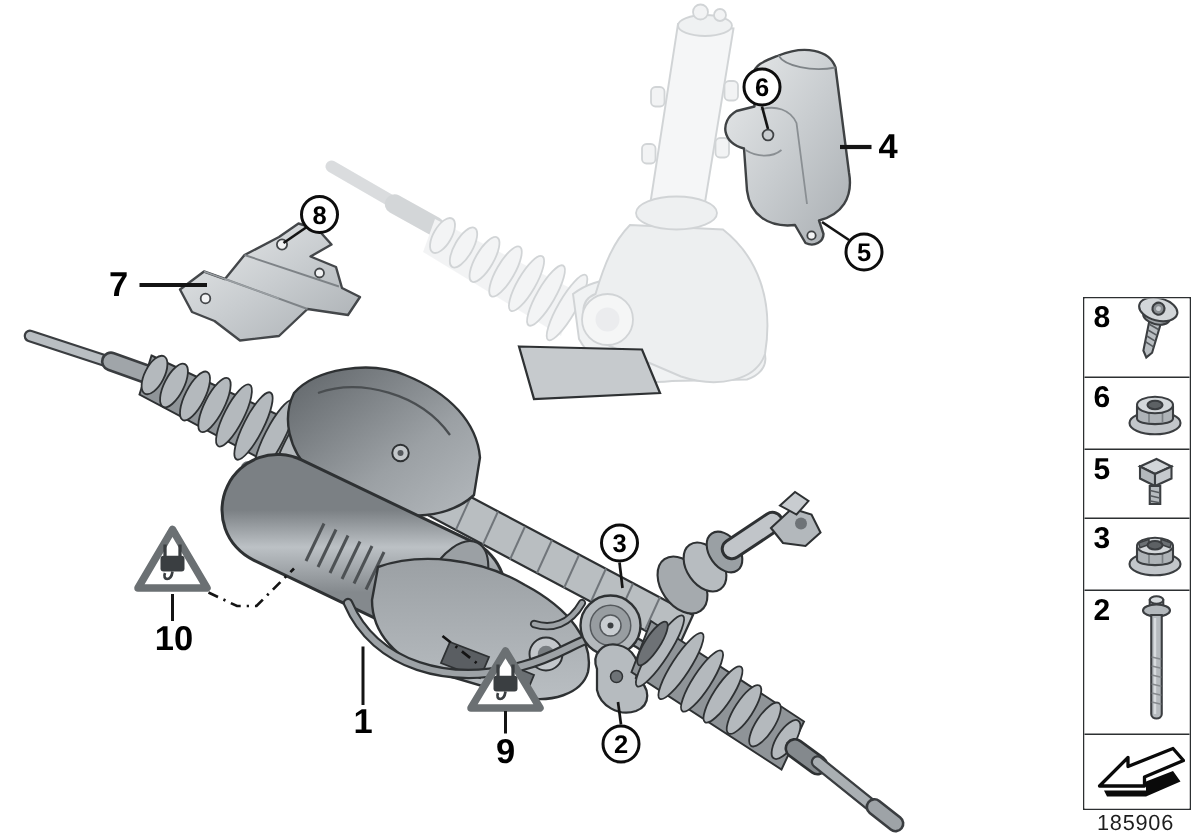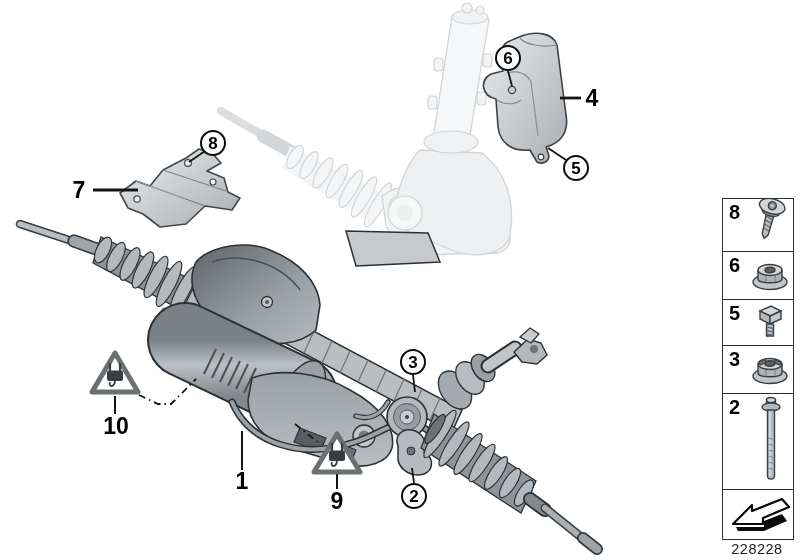--- a/index.html
+++ b/index.html
@@ -367,15 +367,15 @@
     </div>
 
     <div class="legend-cell" style="height:49px;">
       <svg class="legend-icon" style="right:3px;top:4px;" width="64" height="42" viewBox="0 0 64 42">
         <path d="M10,33 L38,33 L38,27 L56,20 L61,27 L38,37 L12,37 Z" fill="#0a0a0a"></path>
         <path d="M7,30 L26,11 L26,17 L56,5 L63,13 L37,24 L37,30 Z" fill="#ffffff" stroke="#0a0a0a" stroke-width="2.2" stroke-linejoin="round"></path>
       </svg>
     </div>
   </div>
 
-  <div class="drawing-number">228228</div>
+  <div class="drawing-number">185906</div>
 
 </div>
 
 </body></html>

